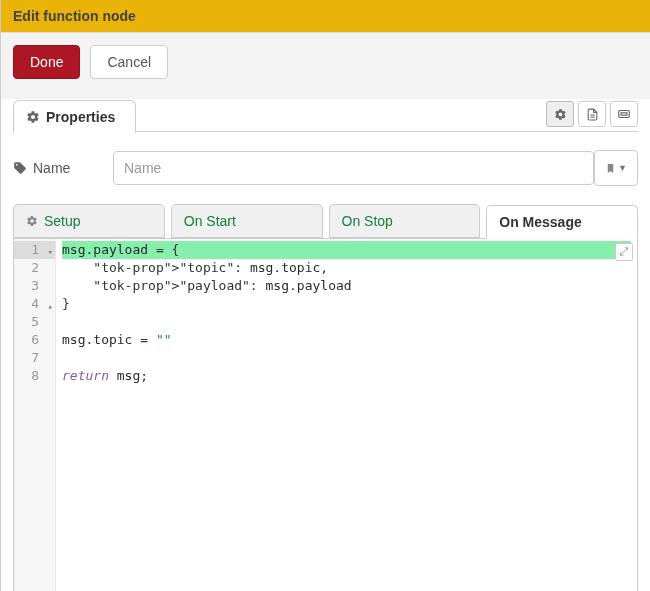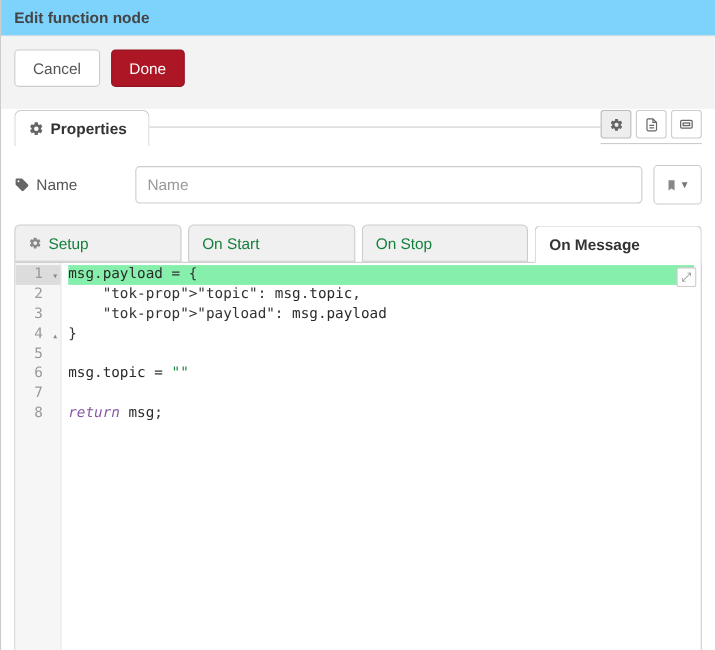--- a/index.html
+++ b/index.html
@@ -8,21 +8,21 @@
     font-family: "Helvetica Neue", Arial, sans-serif;
     font-size: 14px;
     color: #555;
     background: #fff;
     width: 650px;
     height: 591px;
     overflow: hidden;
     border-left: 1px solid #ccc;
   }
   .header-bar {
-    background: #7dd3fc;
+    background: #eab308;
     border-bottom: 1px solid #ddd;
     padding: 8px 12px;
   }
   .header-title {
     font-weight: bold;
     color: #444;
   }
   .button-row {
     background: #f3f3f3;
     padding: 12px 12px 20px 12px;
@@ -43,21 +43,21 @@
     background: #AD1625;
     border-color: #911321;
     color: #fff;
   }
   .right-buttons { display: flex; gap: 10px; }
 
   .content { padding: 0 12px 12px 12px; }
 
   .properties-tabs {
     display: flex;
-    align-items: center;
+    align-items: flex-end;
   }
   .prop-tab {
     border: 1px solid #ccc;
     border-bottom: none;
     background: #fff;
     padding: 8px 20px 8px 12px;
     border-top-left-radius: 6px;
     border-top-right-radius: 6px;
     display: flex;
     align-items: center;
@@ -88,21 +88,20 @@
     align-items: center;
     justify-content: center;
     cursor: pointer;
     color: #666;
   }
   .icon-btn.pressed { background: #eee; border-color: #bbb; }
 
   .form-row {
     display: flex;
     align-items: center;
-    gap: 10px;
     margin: 18px 0;
   }
   .form-label {
     width: 100px;
     display: flex;
     align-items: center;
     gap: 6px;
     color: #555;
   }
   .text-input {
@@ -220,22 +219,22 @@
 </style>
 </head>
 <body>
 
 <div class="header-bar">
   <span class="header-title">Edit function node</span>
 </div>
 
 <div class="button-row">
   <div class="right-buttons">
+    <button class="btn btn-primary">Done</button>
     <button class="btn">Cancel</button>
-    <button class="btn btn-primary">Done</button>
   </div>
 </div>
 
 <div class="content">
 
   <div class="properties-tabs">
     <div class="prop-tab">
       <span>
         <svg width="14" height="14" viewBox="0 0 24 24" fill="#666">
             <path d="M19.14,12.94a7,7,0,0,0,.05-.94,7,7,0,0,0-.05-.94l2.11-1.65a.5.5,0,0,0,.12-.64l-2-3.46a.5.5,0,0,0-.61-.22l-2.49,1a7,7,0,0,0-1.63-.94L14.4,2.5a.5.5,0,0,0-.5-.42h-4a.5.5,0,0,0-.5.42L9.16,5.15a7,7,0,0,0-1.63.94l-2.49-1a.5.5,0,0,0-.61.22l-2,3.46a.5.5,0,0,0,.12.64L4.66,11.06a7,7,0,0,0-.05.94,7,7,0,0,0,.05.94L2.55,14.59a.5.5,0,0,0-.12.64l2,3.46a.5.5,0,0,0,.61.22l2.49-1a7,7,0,0,0,1.63.94l.24,2.65a.5.5,0,0,0,.5.42h4a.5.5,0,0,0,.5-.42l.24-2.65a7,7,0,0,0,1.63-.94l2.49,1a.5.5,0,0,0,.61-.22l2-3.46a.5.5,0,0,0-.12-.64ZM12,15.5A3.5,3.5,0,1,1,15.5,12,3.5,3.5,0,0,1,12,15.5Z"></path>

